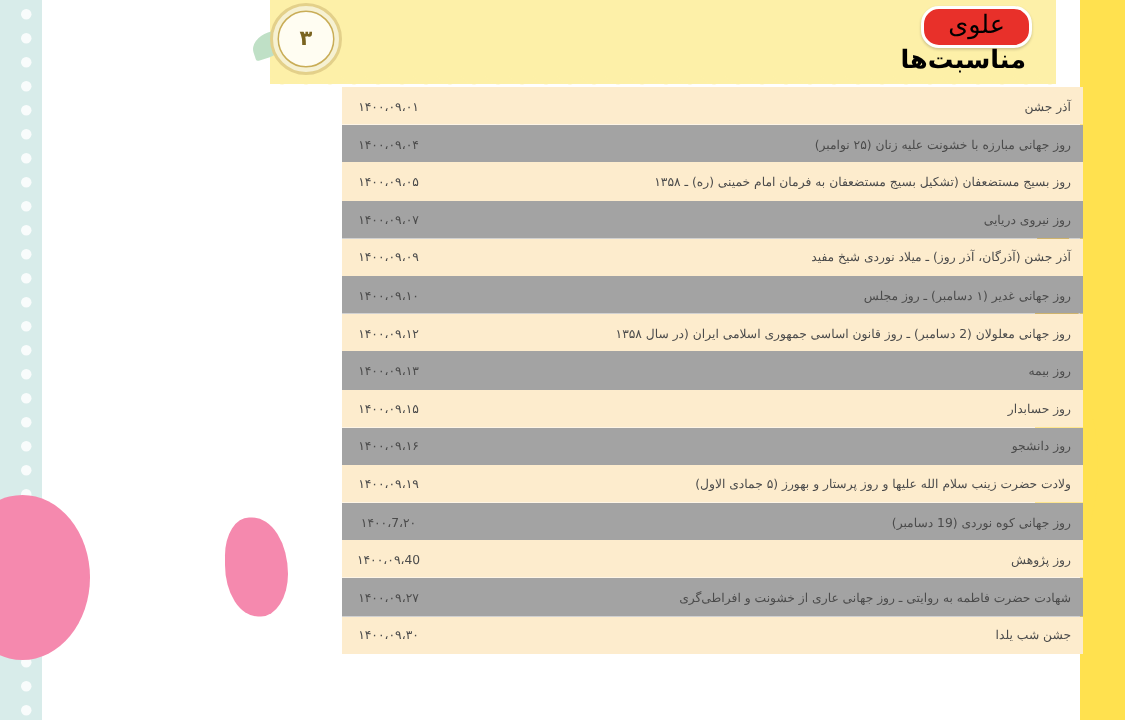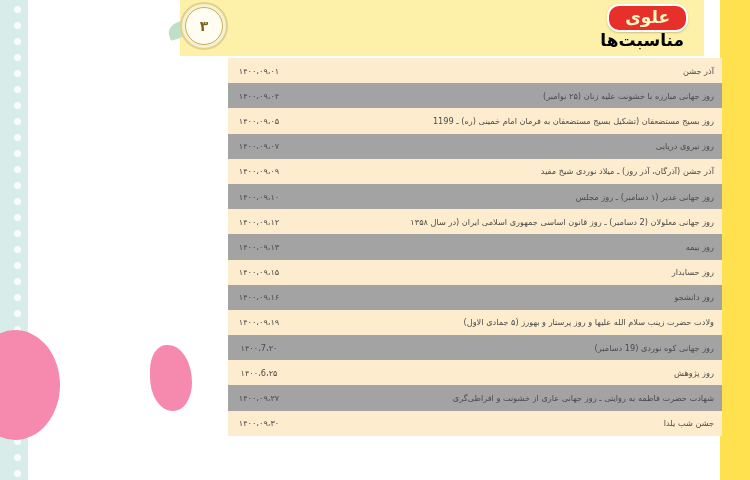--- a/index.html
+++ b/index.html
@@ -88,26 +88,26 @@
     left: 0; bottom: -8px; right: 0;
     height: 16px;
     background:
       radial-gradient(circle at 8px 0px, #fdf0a8 8px, transparent 8.5px) repeat-x;
     background-size: 16px 16px;
   }
   .brand {
     position: absolute;
     right: 16px; top: 4px;
     background: #e8302a;
-    color: #fef9c3;
+    color: #000000;
     border: 2px solid #ffffff;
     border-radius: 12px;
     padding: 1px 16px 3px 16px;
     font-size: 17px;
-    font-weight: bold;
+    font-weight: normal;
     letter-spacing: .5px;
     box-shadow: 0 1px 2px rgba(0,0,0,.2);
     direction: rtl;
   }
   .page-title {
     position: absolute;
     right: 20px; top: 30px;
     color: #000000;
     font-size: 17px;
     font-weight: bold;
@@ -252,21 +252,21 @@
       <tbody id="tbody">
           <tr class="r-cream">
             <td class="desc">آذر جشن</td>
             <td class="date">۱۴۰۰،۰۹،۰۱</td>
           </tr>
           <tr class="r-mint">
             <td class="desc">روز جهانی مبارزه با خشونت علیه زنان (۲۵ نوامبر)</td>
             <td class="date">۱۴۰۰،۰۹،۰۴</td>
           </tr>
           <tr class="r-cream">
-            <td class="desc">روز بسیج مستضعفان (تشکیل بسیج مستضعفان به فرمان امام خمینی (ره) ـ 1199</td>
+            <td class="desc">روز بسیج مستضعفان (تشکیل بسیج مستضعفان به فرمان امام خمینی (ره) ـ ۱۳۵۸</td>
             <td class="date">۱۴۰۰،۰۹،۰۵</td>
           </tr>
           <tr class="r-mint">
             <td class="desc">روز نیروی دریایی</td>
             <td class="date">۱۴۰۰،۰۹،۰۷</td>
           </tr>
           <tr class="r-cream">
             <td class="desc">آذر جشن (آذرگان، آذر روز) ـ میلاد نوردی شیخ مفید</td>
             <td class="date">۱۴۰۰،۰۹،۰۹</td>
           </tr>
@@ -293,21 +293,21 @@
           <tr class="r-cream">
             <td class="desc">ولادت حضرت زینب سلام الله علیها و روز پرستار و بهورز (۵ جمادی الاول)</td>
             <td class="date">۱۴۰۰،۰۹،۱۹</td>
           </tr>
           <tr class="r-mint">
             <td class="desc">روز جهانی کوه نوردی (19 دسامبر)</td>
             <td class="date">۱۴۰۰،7،۲۰</td>
           </tr>
           <tr class="r-cream">
             <td class="desc">روز پژوهش</td>
-            <td class="date">۱۴۰۰،6،۲۵</td>
+            <td class="date">۱۴۰۰،۰۹،40</td>
           </tr>
           <tr class="r-mint">
             <td class="desc">شهادت حضرت فاطمه به روایتی ـ روز جهانی عاری از خشونت و افراطی‌گری</td>
             <td class="date">۱۴۰۰،۰۹،۲۷</td>
           </tr>
           <tr class="r-cream">
             <td class="desc">جشن شب یلدا</td>
             <td class="date">۱۴۰۰،۰۹،۳۰</td>
           </tr>
         </tbody>

